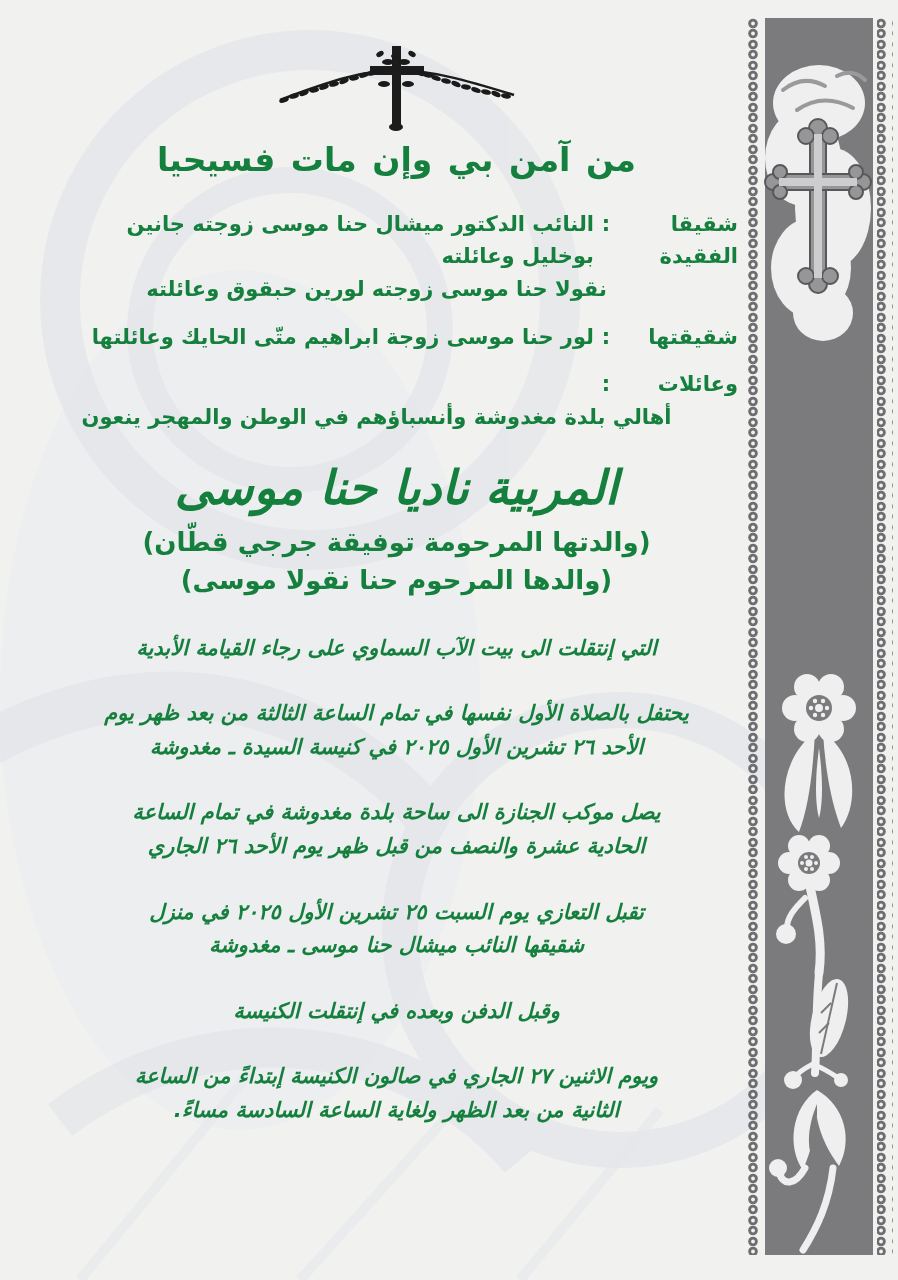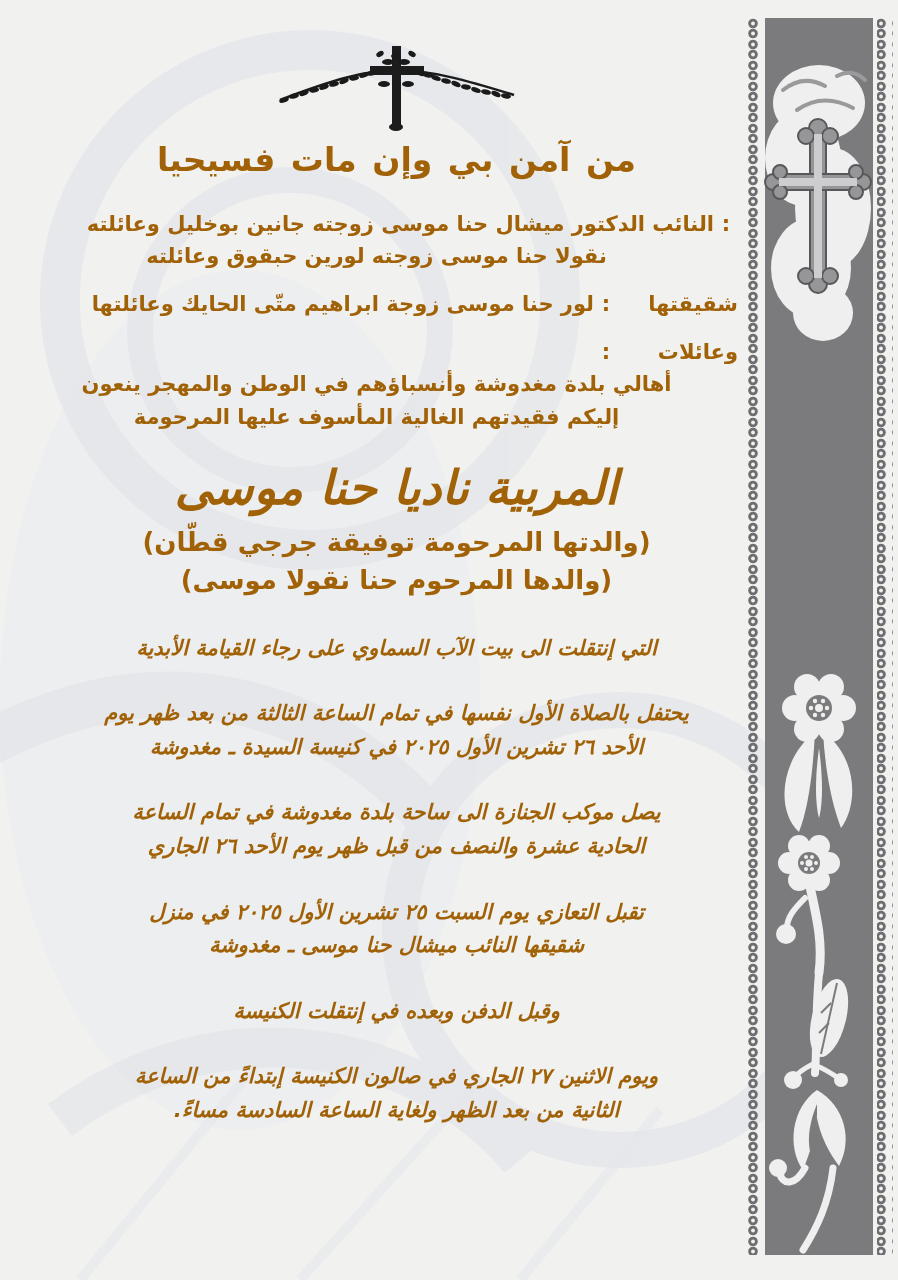--- a/index.html
+++ b/index.html
@@ -1,18 +1,18 @@
 <!DOCTYPE html>
 <html lang="ar" dir="rtl"><head>
 <meta charset="utf-8">
 <style>
   html,body{margin:0;padding:0;background:#e8e8e9;}
   .page{
     position:relative;width:898px;height:1280px;overflow:hidden;
-    background:#f1f1f0;color:#a16207;
+    background:#f1f1f0;color:#15803d;
     font-family:"DejaVu Sans",sans-serif;direction:rtl;
   }
   .watermark{position:absolute;inset:0;pointer-events:none;}
   .side-strip{position:absolute;top:18px;right:5px;width:148px;height:1237px;}
   .content{position:absolute;top:0;right:160px;left:55px;text-align:center;}
 
   .ornament{margin:40px auto 0;width:250px;height:95px;}
 
   .verse{font-size:33px;font-weight:bold;margin:4px 0 0;line-height:1.3;word-spacing:4px;}
 
@@ -218,41 +218,41 @@
           <ellipse cx="140" cy="14" rx="4" ry="2.5" transform="rotate(30 140 14)"></ellipse>
         </g>
       </svg>
     </div>
 
     <h1 class="verse">من آمن بي وإن مات فسيحيا</h1>
 
     <section class="relatives">
       <div class="rel">
         <div class="rel-first">
+          <span class="rel-label">شقيقا الفقيدة</span>
           <span class="rel-colon">:</span>
           <span class="rel-text">النائب الدكتور ميشال حنا موسى زوجته جانين بوخليل وعائلته</span>
         </div>
         <div class="rel-cont">نقولا حنا موسى زوجته لورين حبقوق وعائلته</div>
       </div>
 
       <div class="rel">
         <div class="rel-first">
           <span class="rel-label">شقيقتها</span>
           <span class="rel-colon">:</span>
           <span class="rel-text">لور حنا موسى زوجة ابراهيم متّى الحايك وعائلتها</span>
         </div>
       </div>
 
       <div class="rel">
         <div class="rel-first">
           <span class="rel-label">وعائلات</span>
           <span class="rel-colon">:</span>
         </div>
         <div class="rel-cont">أهالي بلدة مغدوشة وأنسباؤهم في الوطن والمهجر ينعون</div>
-        <div class="rel-cont">إليكم فقيدتهم الغالية المأسوف عليها المرحومة</div>
       </div>
     </section>
 
     <h2 class="deceased-name">المربية ناديا حنا موسى</h2>
     <div class="parents">
       <div class="parent-line">(والدتها المرحومة توفيقة جرجي قطّان)</div>
       <div class="parent-line">(والدها المرحوم حنا نقولا موسى)</div>
     </div>
 
     <p class="para">

